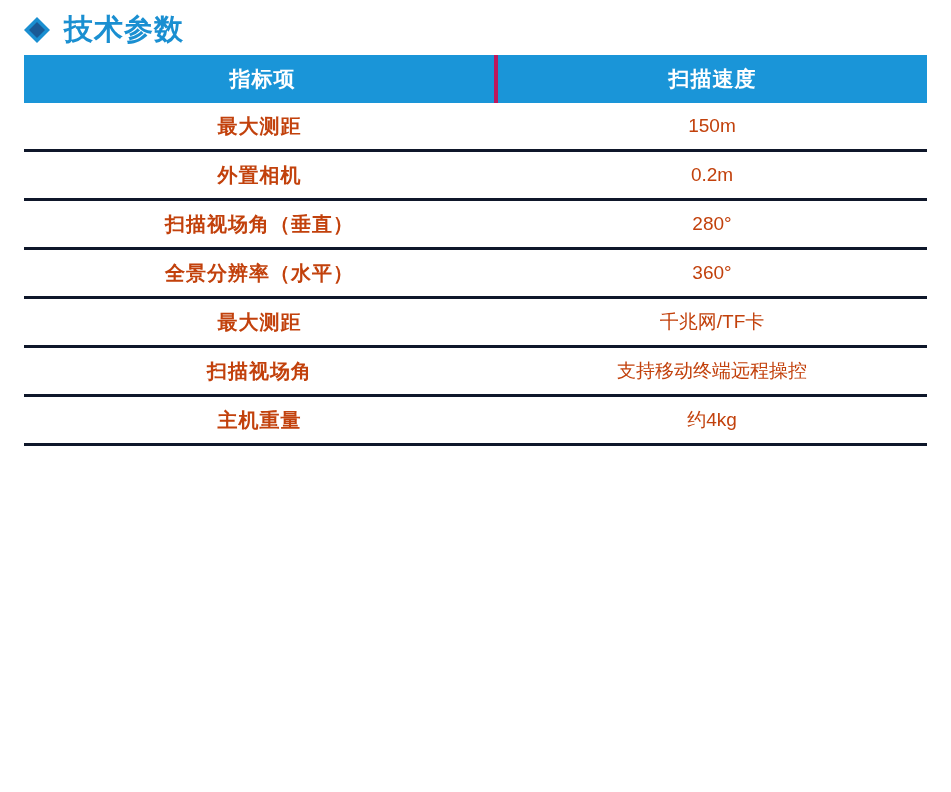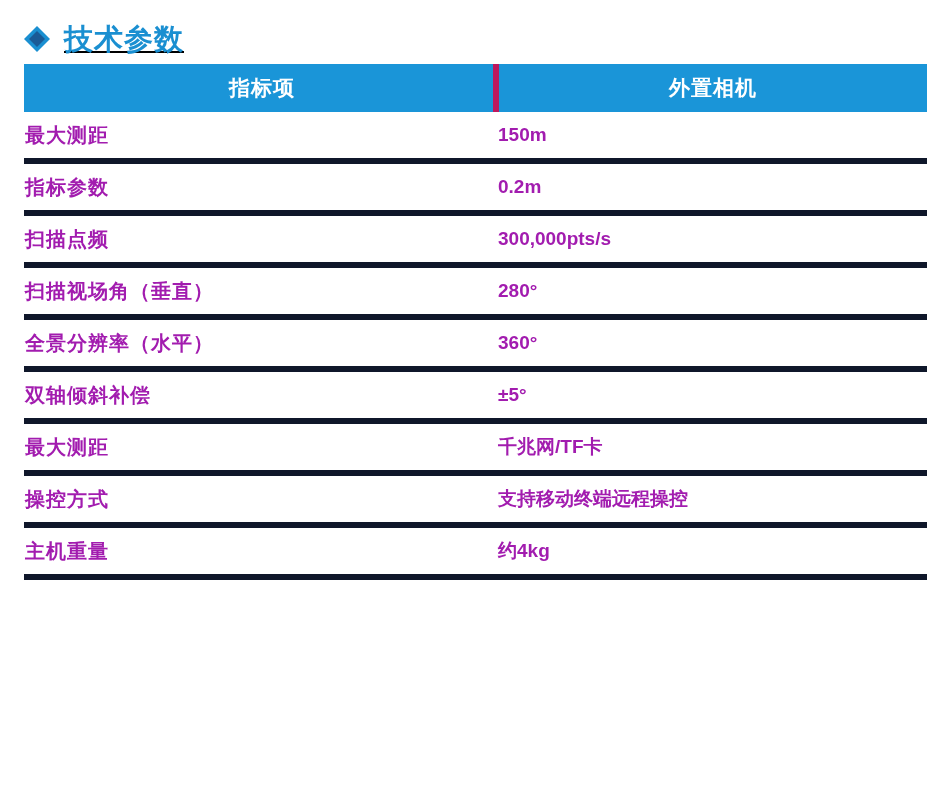--- a/index.html
+++ b/index.html
@@ -16,23 +16,21 @@
   .page {
     position: relative;
     width: 951px;
     height: 792px;
     box-sizing: border-box;
   }
 
   
   .title-row {
     display: flex;
-    align-items: center;
-    padding: 24px 0 10px 22px;
-    text-decoration: underline;
+    padding: 15px 0 10px 22px;
   }
   .diamond-icon {
     width: 30px;
     height: 30px;
     margin-right: 12px;
     flex: 0 0 auto;
     display: block;
   }
   .title-text {
     font-size: 29px;
@@ -57,42 +55,43 @@
     color: #ffffff;
     font-size: 21px;
     font-weight: bold;
     height: 46px;
     letter-spacing: 1px;
     text-align: center;
     vertical-align: middle;
     border: none;
   }
   .spec-table thead th.col-left {
-    border-right: 6px solid #be185d;
+    border-right: 4px solid #be185d;
     padding-left: 8px;
   }
 
   .spec-table tbody td {
     height: 44px;
+    text-align: center;
     vertical-align: middle;
-    border-bottom: 6px solid #0f172a;
-    color: #a21caf;
+    border-bottom: 3px solid #0f172a;
+    color: #c2410c;
   }
   .spec-table tbody tr:first-child td {
     border-top: none;
   }
   .spec-table tbody td.label {
     font-size: 20px;
     font-weight: bold;
     letter-spacing: 1px;
     border-right: 2px solid #ffffff;
   }
   .spec-table tbody td.value {
     font-size: 19px;
-    font-weight: bold;
+    font-weight: normal;
   }
 </style>
 </head>
 <body>
 
 <div class="page">
 
   <div class="title-row">
     <svg class="diamond-icon" viewBox="0 0 30 30">
       <polygon points="15,2 28,15 15,28 2,15" fill="#1a8fd1"></polygon>
@@ -102,54 +101,46 @@
   </div>
 
   <table class="spec-table">
     <colgroup>
       <col class="c1">
       <col class="c2">
     </colgroup>
     <thead>
       <tr>
         <th class="col-left">指标项</th>
-        <th>外置相机</th>
+        <th>扫描速度</th>
       </tr>
     </thead>
     <tbody>
       <tr>
         <td class="label">最大测距</td>
         <td class="value">150m</td>
       </tr>
       <tr>
-        <td class="label">指标参数</td>
+        <td class="label">外置相机</td>
         <td class="value">0.2m</td>
-      </tr>
-      <tr>
-        <td class="label">扫描点频</td>
-        <td class="value">300,000pts/s</td>
       </tr>
       <tr>
         <td class="label">扫描视场角（垂直）</td>
         <td class="value">280°</td>
       </tr>
       <tr>
         <td class="label">全景分辨率（水平）</td>
         <td class="value">360°</td>
       </tr>
       <tr>
-        <td class="label">双轴倾斜补偿</td>
-        <td class="value">±5°</td>
-      </tr>
-      <tr>
         <td class="label">最大测距</td>
         <td class="value">千兆网/TF卡</td>
       </tr>
       <tr>
-        <td class="label">操控方式</td>
+        <td class="label">扫描视场角</td>
         <td class="value">支持移动终端远程操控</td>
       </tr>
       <tr>
         <td class="label">主机重量</td>
         <td class="value">约4kg</td>
       </tr>
     </tbody>
   </table>
 
 </div>

